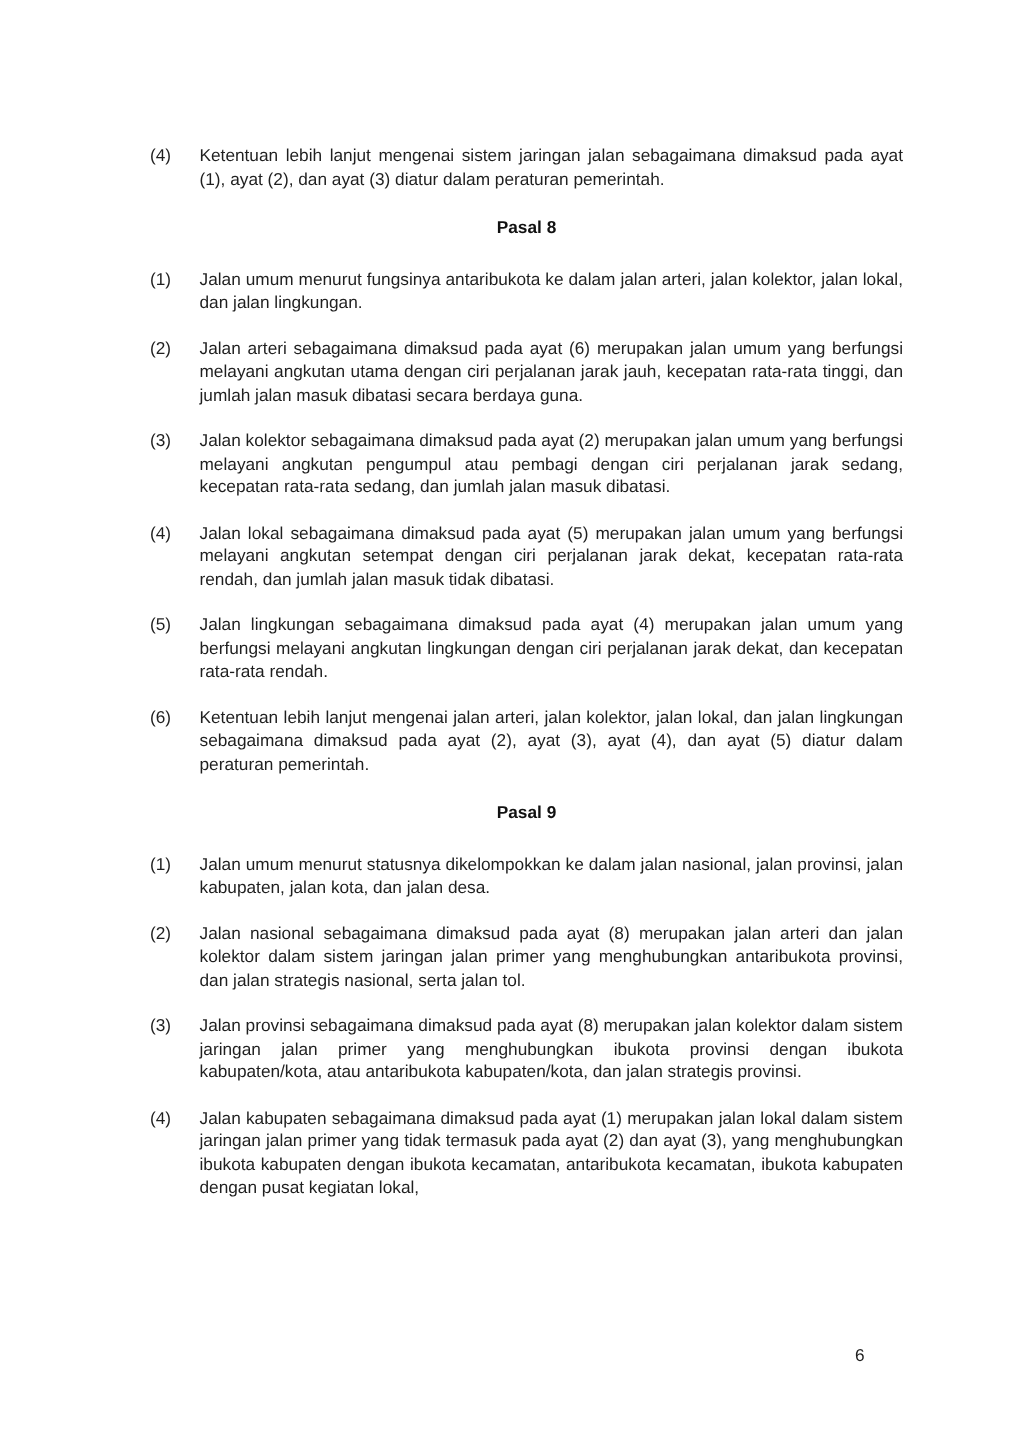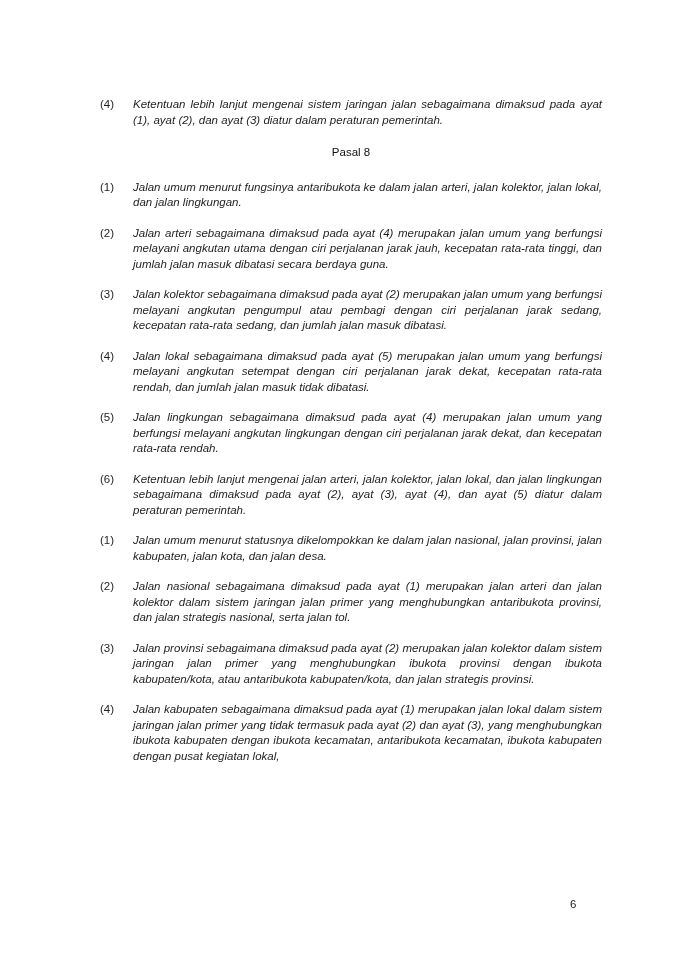--- a/index.html
+++ b/index.html
@@ -23,38 +23,37 @@
     width: 502px;
     font-size: 11.5px;
     line-height: 15.5px;
   }
   .section-heading {
     margin: 17px 0 19px 0;
     padding: 0;
     text-align: center;
     font-size: 11.5px;
     line-height: 15.5px;
-    font-weight: normal;
+    font-weight: bold;
     color: #111111;
   }
   section { margin: 0; padding: 0; }
   .item {
     display: flex;
     align-items: flex-start;
     margin-bottom: 15px;
   }
   .num {
     flex: 0 0 33px;
     text-align: left;
     white-space: nowrap;
   }
   .txt {
     flex: 1 1 auto;
     text-align: justify;
-    font-style: italic;
   }
   .page-number {
     position: absolute;
     top: 897px;
     left: 570px;
     font-size: 11.5px;
     line-height: 15.5px;
     color: #1f1f1f;
   }
 </style>
@@ -70,51 +69,52 @@
         </div>
       </section>
       <section>
         <h2 class="section-heading">Pasal 8</h2>
         <div class="item">
           <div class="num">(1)</div>
           <div class="txt">Jalan umum menurut fungsinya antaribukota ke dalam jalan arteri, jalan kolektor, jalan lokal, dan jalan lingkungan.</div>
         </div>
         <div class="item">
           <div class="num">(2)</div>
-          <div class="txt">Jalan arteri sebagaimana dimaksud pada ayat (4) merupakan jalan umum yang berfungsi melayani angkutan utama dengan ciri perjalanan jarak jauh, kecepatan rata-rata tinggi, dan jumlah jalan masuk dibatasi secara berdaya guna.</div>
+          <div class="txt">Jalan arteri sebagaimana dimaksud pada ayat (6) merupakan jalan umum yang berfungsi melayani angkutan utama dengan ciri perjalanan jarak jauh, kecepatan rata-rata tinggi, dan jumlah jalan masuk dibatasi secara berdaya guna.</div>
         </div>
         <div class="item">
           <div class="num">(3)</div>
           <div class="txt">Jalan kolektor sebagaimana dimaksud pada ayat (2) merupakan jalan umum yang berfungsi melayani angkutan pengumpul atau pembagi dengan ciri perjalanan jarak sedang, kecepatan rata-rata sedang, dan jumlah jalan masuk dibatasi.</div>
         </div>
         <div class="item">
           <div class="num">(4)</div>
           <div class="txt">Jalan lokal sebagaimana dimaksud pada ayat (5) merupakan jalan umum yang berfungsi melayani angkutan setempat dengan ciri perjalanan jarak dekat, kecepatan rata-rata rendah, dan jumlah jalan masuk tidak dibatasi.</div>
         </div>
         <div class="item">
           <div class="num">(5)</div>
           <div class="txt">Jalan lingkungan sebagaimana dimaksud pada ayat (4) merupakan jalan umum yang berfungsi melayani angkutan lingkungan dengan ciri perjalanan jarak dekat, dan kecepatan rata-rata rendah.</div>
         </div>
         <div class="item">
           <div class="num">(6)</div>
           <div class="txt">Ketentuan lebih lanjut mengenai jalan arteri, jalan kolektor, jalan lokal, dan jalan lingkungan sebagaimana dimaksud pada ayat (2), ayat (3), ayat (4), dan ayat (5) diatur dalam peraturan pemerintah.</div>
         </div>
       </section>
       <section>
+        <h2 class="section-heading">Pasal 9</h2>
         <div class="item">
           <div class="num">(1)</div>
           <div class="txt">Jalan umum menurut statusnya dikelompokkan ke dalam jalan nasional, jalan provinsi, jalan kabupaten, jalan kota, dan jalan desa.</div>
         </div>
         <div class="item">
           <div class="num">(2)</div>
-          <div class="txt">Jalan nasional sebagaimana dimaksud pada ayat (1) merupakan jalan arteri dan jalan kolektor dalam sistem jaringan jalan primer yang menghubungkan antaribukota provinsi, dan jalan strategis nasional, serta jalan tol.</div>
+          <div class="txt">Jalan nasional sebagaimana dimaksud pada ayat (8) merupakan jalan arteri dan jalan kolektor dalam sistem jaringan jalan primer yang menghubungkan antaribukota provinsi, dan jalan strategis nasional, serta jalan tol.</div>
         </div>
         <div class="item">
           <div class="num">(3)</div>
-          <div class="txt">Jalan provinsi sebagaimana dimaksud pada ayat (2) merupakan jalan kolektor dalam sistem jaringan jalan primer yang menghubungkan ibukota provinsi dengan ibukota kabupaten/kota, atau antaribukota kabupaten/kota, dan jalan strategis provinsi.</div>
+          <div class="txt">Jalan provinsi sebagaimana dimaksud pada ayat (8) merupakan jalan kolektor dalam sistem jaringan jalan primer yang menghubungkan ibukota provinsi dengan ibukota kabupaten/kota, atau antaribukota kabupaten/kota, dan jalan strategis provinsi.</div>
         </div>
         <div class="item">
           <div class="num">(4)</div>
           <div class="txt">Jalan kabupaten sebagaimana dimaksud pada ayat (1) merupakan jalan lokal dalam sistem jaringan jalan primer yang tidak termasuk pada ayat (2) dan ayat (3), yang menghubungkan ibukota kabupaten dengan ibukota kecamatan, antaribukota kecamatan, ibukota kabupaten dengan pusat kegiatan lokal,</div>
         </div>
       </section>
     </div>
   <div class="page-number">6</div>
 </div>
 

